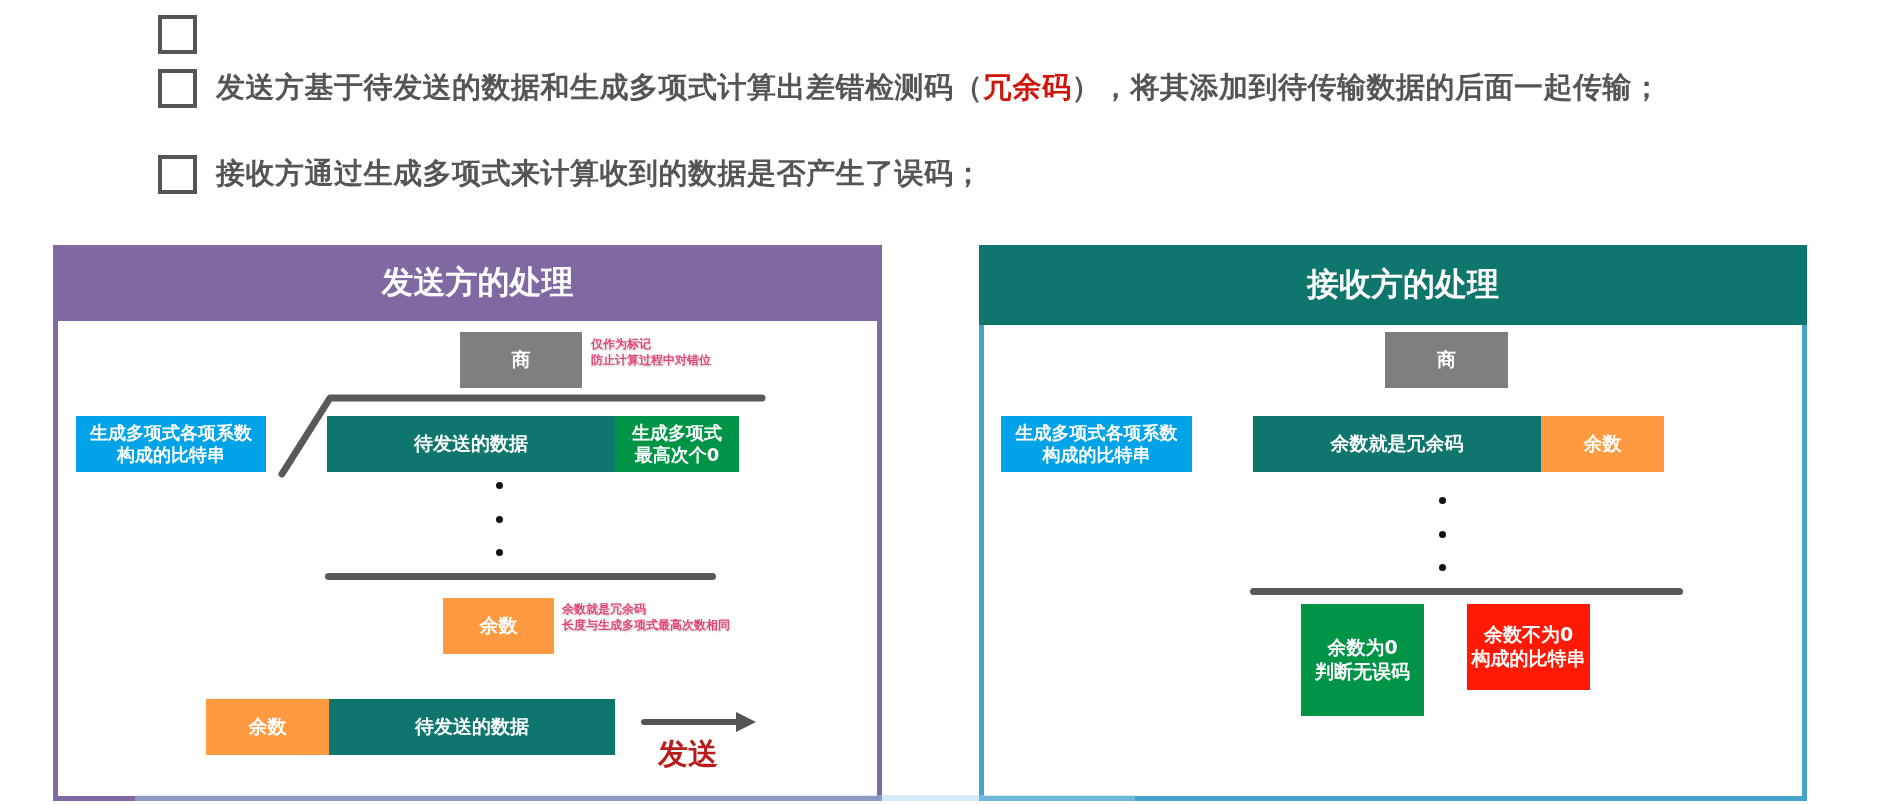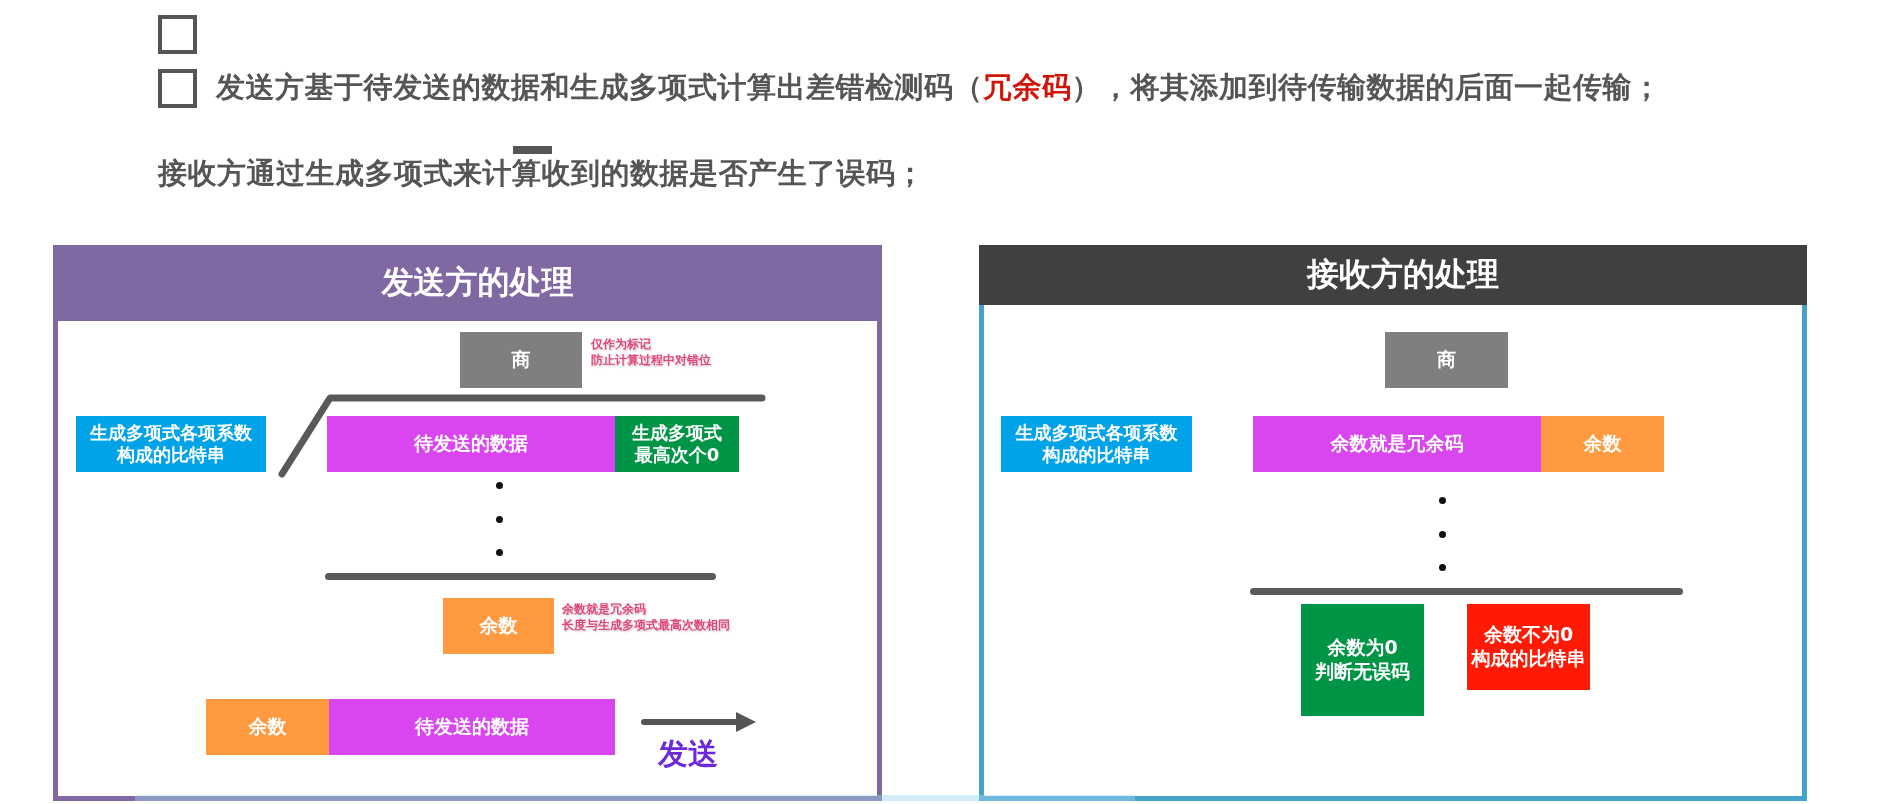--- a/index.html
+++ b/index.html
@@ -12,44 +12,44 @@
   .btext{font-size:29px;font-weight:bold;color:#555555;white-space:nowrap;letter-spacing:0.5px;}
   .red{color:#d0160b;}
   
   .panel{position:absolute;box-sizing:border-box;background:#ffffff;}
   .panel-head{position:absolute;left:0;top:0;right:0;height:71px;display:flex;align-items:center;justify-content:center;
               color:#ffffff;font-size:32px;font-weight:bold;padding-left:20px;}
   .box{position:absolute;display:flex;align-items:center;justify-content:center;flex-direction:column;
        color:#ffffff;font-weight:bold;text-align:center;line-height:1.25;box-sizing:border-box;}
   .gray{background:#7f7f7f;font-size:19px;}
   .lblue{background:#00a2e8;font-size:18px;}
-  .dblue{background:#d946ef;font-size:19px;}
+  .dblue{background:#0f766e;font-size:19px;}
   .green{background:#009447;font-size:18px;}
   .orange{background:#ff9a41;font-size:19px;}
   .redbox{background:#ff1a05;font-size:19px;}
   .hline{position:absolute;height:7px;background:#595959;border-radius:4px;}
   .dot{position:absolute;width:7px;height:7px;border-radius:50%;background:#111111;}
   .note{position:absolute;color:#e0457a;font-weight:bold;font-size:12px;line-height:1.3;white-space:nowrap;
         text-shadow:0 0 2px #fff,1px 1px 2px rgba(0,0,0,0.25);}
-  .sendlabel{position:absolute;font-size:30px;font-weight:bold;color:#6d28d9;}
+  .sendlabel{position:absolute;font-size:30px;font-weight:bold;color:#b91c1c;}
   .strip{position:absolute;height:6px;}
 </style>
 </head>
 <body>
 
 <div class="bullet" style="top:14px;">
   <div class="chk"></div>
 </div>
 <div class="bullet" style="top:68px;">
   <div class="chk"></div>
   <div class="btext">
     <span>发送方基于待发送的数据和生成多项式计算出差错检测码（</span><span class="red">冗余码</span><span>），将其添加到待传输数据的后面一起传输；</span>
   </div>
 </div>
-<div class="bullet" style="top:146px;flex-direction:column;">
+<div class="bullet" style="top:154px;">
   <div class="chk"></div>
   <div class="btext">
     <span>接收方通过生成多项式来计算收到的数据是否产生了误码；</span>
   </div>
 </div>
 
 <div class="panel" style="left:53px;top:245px;width:829px;height:556px;border:5px solid #8069a3;">
   <div class="panel-head" style="background:#8069a3;left:-5px;right:-5px;top:-5px;height:76px;">发送方的处理</div>
 </div>
 
@@ -100,21 +100,21 @@
   <span>待发送的数据</span>
 </div>
 
 <svg class="abs" style="left:640px;top:710px;" width="120" height="26">
   <line x1="4" y1="12" x2="98" y2="12" stroke="#555555" stroke-width="6" stroke-linecap="round"></line>
   <polygon points="96,2 116,12 96,22" fill="#555555"></polygon>
 </svg>
 <div class="sendlabel" style="left:658px;top:734px;">发送</div>
 
 <div class="panel" style="left:979px;top:245px;width:828px;height:556px;border:5px solid #45a3cb;">
-  <div class="panel-head" style="background:#404040;left:-5px;right:-5px;top:-5px;height:60px;">接收方的处理</div>
+  <div class="panel-head" style="background:#0f766e;left:-5px;right:-5px;top:-5px;height:80px;">接收方的处理</div>
 </div>
 
 <div class="box gray" style="left:1385px;top:332px;width:123px;height:56px;">
   <span>商</span>
 </div>
 
 <div class="box lblue" style="left:1001px;top:416px;width:191px;height:56px;">
   <div>生成多项式各项系数</div>
   <div>构成的比特串</div>
 </div>

